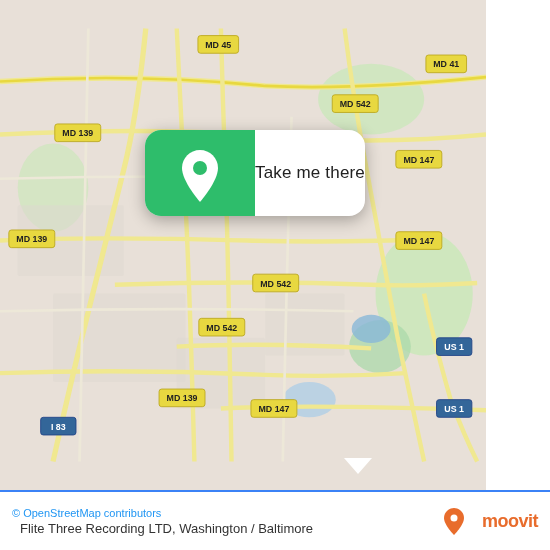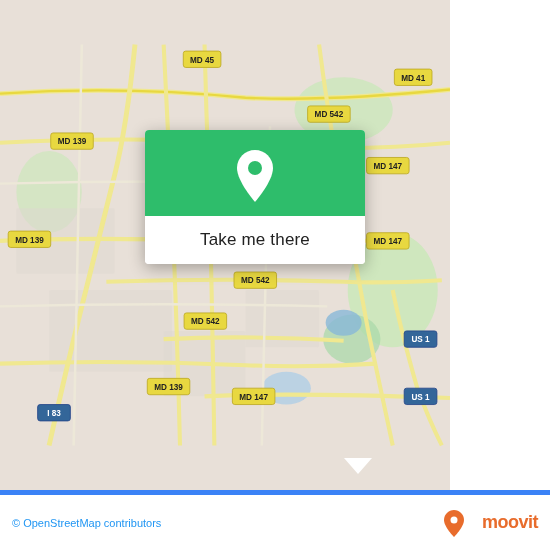--- a/index.html
+++ b/index.html
@@ -6,46 +6,46 @@
     body {
       width: 550px;
       height: 550px;
       overflow: hidden;
       font-family: Arial, sans-serif;
       position: relative;
     }
 
     
     #map-container {
-      width: 450px;
+      width: 486px;
       height: 490px;
       position: relative;
       background-color: #e8e0d8;
       overflow: hidden;
       text-decoration: underline;
     }
 
     
     #map-svg {
       width: 100%;
       height: 100%;
     }
 
     
     #popup-card {
       position: absolute;
       top: 130px;
       left: 145px;
       width: 220px;
       background: white;
-      border-radius: 4px;
+      border-radius: 16px;
       box-shadow: 0 4px 16px rgba(0,0,0,0.3);
       overflow: hidden;
       display: flex;
-      flex-direction: column;
+      flex-direction: row;
       align-items: center;
     }
 
     #popup-green-area {
       width: 100%;
       background-color: #2ebd6b;
       display: flex;
       align-items: center;
       justify-content: center;
       padding: 18px 0 12px 0;
@@ -82,21 +82,21 @@
       border-right: 14px solid transparent;
       border-top: 16px solid white;
       z-index: 10;
     }
 
     
     #bottom-bar {
       width: 550px;
       height: 60px;
       background: white;
-      border-top: 5px solid #3b82f6;
+      border-top: 2px solid #3b82f6;
       display: flex;
       align-items: center;
       justify-content: space-between;
       padding: 0 12px;
     }
 
     #osm-copyright {
       font-size: 11px;
       color: #777;
     }
@@ -235,20 +235,21 @@
   
   <div id="popup-arrow" style="position:absolute; top:296px; left:254px; width:0; height:0; border-left:14px solid transparent; border-right:14px solid transparent; border-top:16px solid white; z-index:10;"></div>
 
 </div>
 
 <div id="bottom-bar">
   <div style="display:flex; flex-direction:column; gap:2px; flex:1;">
     <div id="osm-copyright">
       <span>© OpenStreetMap contributors</span>
     </div>
+    <div id="location-info">Flite Three Recording LTD, Washington / Baltimore</div>
   </div>
   <div id="moovit-logo">
 
     <svg width="24" height="28" viewBox="0 0 24 28" xmlns="http://www.w3.org/2000/svg">
       <path d="M12 1C6.48 1 2 5.48 2 11c0 7 10 17 10 17s10-10 10-17C22 5.48 17.52 1 12 1z" fill="#e86c2c"></path>
       <circle cx="12" cy="11" r="3.5" fill="white"></circle>
     </svg>
     <span id="moovit-text" style="font-size:18px; font-weight:bold; color:#e86c2c; letter-spacing:-0.5px;">moovit</span>
   </div>
 </div>

